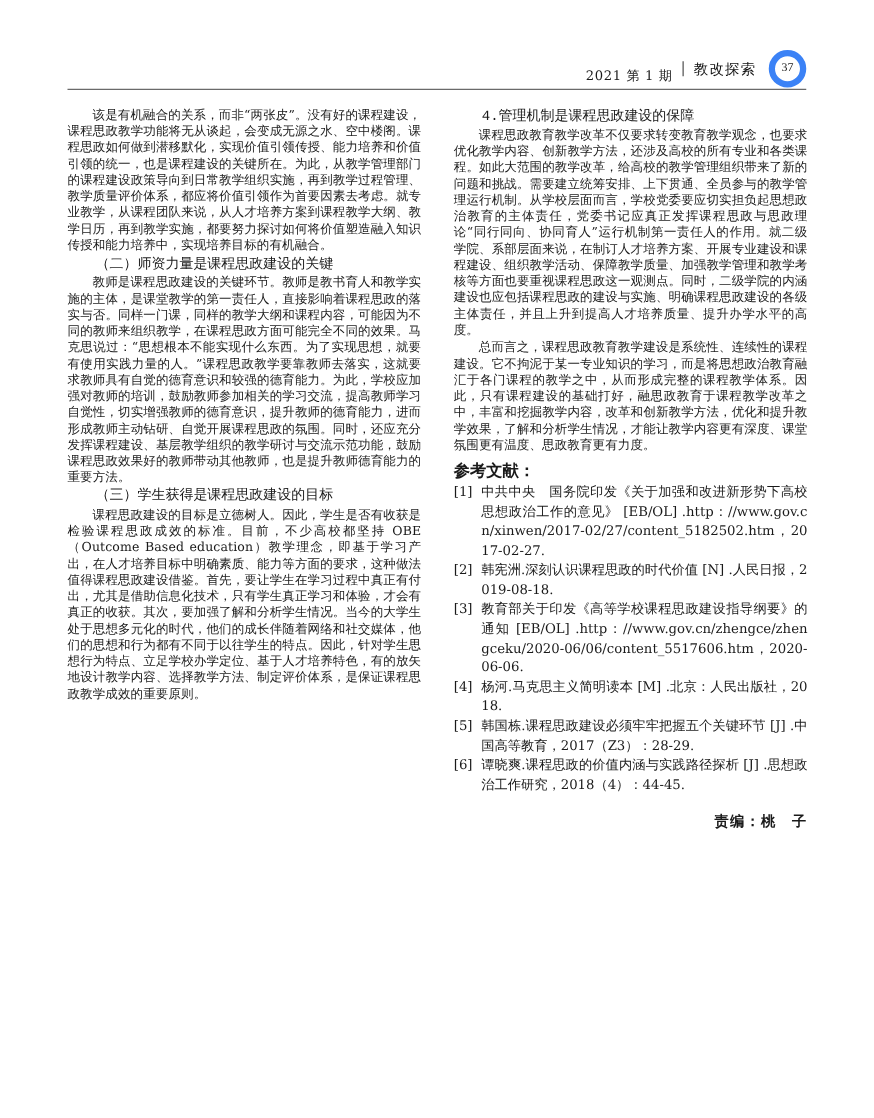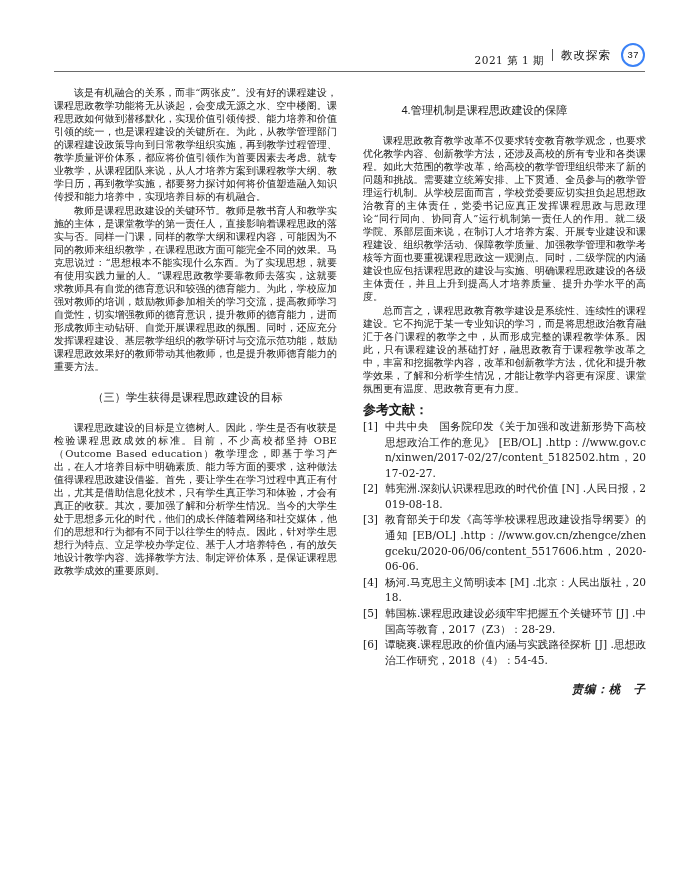--- a/index.html
+++ b/index.html
@@ -49,28 +49,28 @@
   .header-section {
     font-size: 11.5px;
     font-weight: normal;
     letter-spacing: 1px;
     color: #111;
     margin-right: 10px;
   }
   .page-number-circle {
     width: 20px;
     height: 20px;
-    border: 2px solid #3b82f6;
+    border: 5px solid #3b82f6;
     border-radius: 50%;
     display: flex;
     align-items: center;
     justify-content: center;
     font-size: 9.5px;
     color: #222;
-    font-family: Liberation Mono, monospace;
+    font-family: Liberation Serif, serif;
   }
   .header-rule {
     position: absolute;
     left: 0;
     right: 0;
     bottom: 0px;
     height: 1px;
     background: #6a6a6a;
   }
   
@@ -89,25 +89,25 @@
     line-height: 13px;
     text-align: justify;
     text-justify: inter-ideograph;
     font-family: "DejaVu Serif", serif;
     letter-spacing: 0.1px;
   }
   p.indent {
     text-indent: 2em;
   }
   p.heading {
-    margin: 16px;
+    margin: 0;
     font-size: 11.2px;
     line-height: 16.4px;
     text-indent: 2em;
-    font-family: Liberation Sans, sans-serif;
+    font-family: Liberation Mono, monospace;
   }
   .refs-title {
     margin: 7px 0 1px 0;
     font-size: 13px;
     font-weight: bold;
     line-height: 16px;
     font-family: "DejaVu Serif", serif;
   }
   .ref-item {
     display: flex;
@@ -124,40 +124,40 @@
     flex: 1 1 auto;
     text-align: justify;
     word-break: break-all;
   }
   .editor-line {
     margin-top: 14px;
     text-align: right;
     font-size: 11.4px;
     font-weight: bold;
     letter-spacing: 1px;
-    font-style: italic;
   }
 </style>
 </head>
 <body>
 
 <div class="page">
 
   <div class="header">
     <span class="header-issue">2021 第 1 期</span>
     <span class="header-sep"></span>
     <span class="header-section">教改探索</span>
     <span class="page-number-circle">37</span>
     <div class="header-rule"></div>
   </div>
 
   <div class="columns">
 
     <div class="col">
       <p class="body indent">该是有机融合的关系，而非“两张皮”。没有好的课程建设，课程思政教学功能将无从谈起，会变成无源之水、空中楼阁。课程思政如何做到潜移默化，实现价值引领传授、能力培养和价值引领的统一，也是课程建设的关键所在。为此，从教学管理部门的课程建设政策导向到日常教学组织实施，再到教学过程管理、教学质量评价体系，都应将价值引领作为首要因素去考虑。就专业教学，从课程团队来说，从人才培养方案到课程教学大纲、教学日历，再到教学实施，都要努力探讨如何将价值塑造融入知识传授和能力培养中，实现培养目标的有机融合。</p>
+      <p class="heading">（二）师资力量是课程思政建设的关键</p>
       <p class="body indent">教师是课程思政建设的关键环节。教师是教书育人和教学实施的主体，是课堂教学的第一责任人，直接影响着课程思政的落实与否。同样一门课，同样的教学大纲和课程内容，可能因为不同的教师来组织教学，在课程思政方面可能完全不同的效果。马克思说过：“思想根本不能实现什么东西。为了实现思想，就要有使用实践力量的人。”课程思政教学要靠教师去落实，这就要求教师具有自觉的德育意识和较强的德育能力。为此，学校应加强对教师的培训，鼓励教师参加相关的学习交流，提高教师学习自觉性，切实增强教师的德育意识，提升教师的德育能力，进而形成教师主动钻研、自觉开展课程思政的氛围。同时，还应充分发挥课程建设、基层教学组织的教学研讨与交流示范功能，鼓励课程思政效果好的教师带动其他教师，也是提升教师德育能力的重要方法。</p>
       <p class="heading">（三）学生获得是课程思政建设的目标</p>
       <p class="body indent">课程思政建设的目标是立德树人。因此，学生是否有收获是检验课程思政成效的标准。目前，不少高校都坚持 OBE（Outcome Based education）教学理念，即基于学习产出，在人才培养目标中明确素质、能力等方面的要求，这种做法值得课程思政建设借鉴。首先，要让学生在学习过程中真正有付出，尤其是借助信息化技术，只有学生真正学习和体验，才会有真正的收获。其次，要加强了解和分析学生情况。当今的大学生处于思想多元化的时代，他们的成长伴随着网络和社交媒体，他们的思想和行为都有不同于以往学生的特点。因此，针对学生思想行为特点、立足学校办学定位、基于人才培养特色，有的放矢地设计教学内容、选择教学方法、制定评价体系，是保证课程思政教学成效的重要原则。</p>
     </div>
 
     <div class="col">
       <p class="heading">4.管理机制是课程思政建设的保障</p>
       <p class="body indent">课程思政教育教学改革不仅要求转变教育教学观念，也要求优化教学内容、创新教学方法，还涉及高校的所有专业和各类课程。如此大范围的教学改革，给高校的教学管理组织带来了新的问题和挑战。需要建立统筹安排、上下贯通、全员参与的教学管理运行机制。从学校层面而言，学校党委要应切实担负起思想政治教育的主体责任，党委书记应真正发挥课程思政与思政理论“同行同向、协同育人”运行机制第一责任人的作用。就二级学院、系部层面来说，在制订人才培养方案、开展专业建设和课程建设、组织教学活动、保障教学质量、加强教学管理和教学考核等方面也要重视课程思政这一观测点。同时，二级学院的内涵建设也应包括课程思政的建设与实施、明确课程思政建设的各级主体责任，并且上升到提高人才培养质量、提升办学水平的高度。</p>
       <p class="body indent">总而言之，课程思政教育教学建设是系统性、连续性的课程建设。它不拘泥于某一专业知识的学习，而是将思想政治教育融汇于各门课程的教学之中，从而形成完整的课程教学体系。因此，只有课程建设的基础打好，融思政教育于课程教学改革之中，丰富和挖掘教学内容，改革和创新教学方法，优化和提升教学效果，了解和分析学生情况，才能让教学内容更有深度、课堂氛围更有温度、思政教育更有力度。</p>
 
@@ -178,20 +178,20 @@
       <div class="ref-item">
         <span class="ref-num">[4]</span>
         <span class="ref-text">杨河.马克思主义简明读本 [M] .北京：人民出版社，2018.</span>
       </div>
       <div class="ref-item">
         <span class="ref-num">[5]</span>
         <span class="ref-text">韩国栋.课程思政建设必须牢牢把握五个关键环节 [J] .中国高等教育，2017（Z3）：28-29.</span>
       </div>
       <div class="ref-item">
         <span class="ref-num">[6]</span>
-        <span class="ref-text">谭晓爽.课程思政的价值内涵与实践路径探析 [J] .思想政治工作研究，2018（4）：54-45.</span>
+        <span class="ref-text">谭晓爽.课程思政的价值内涵与实践路径探析 [J] .思想政治工作研究，2018（4）：44-45.</span>
       </div>
 
       <div class="editor-line">责编：桃　子</div>
     </div>
 
   </div>
 </div>
 
 </body></html>

